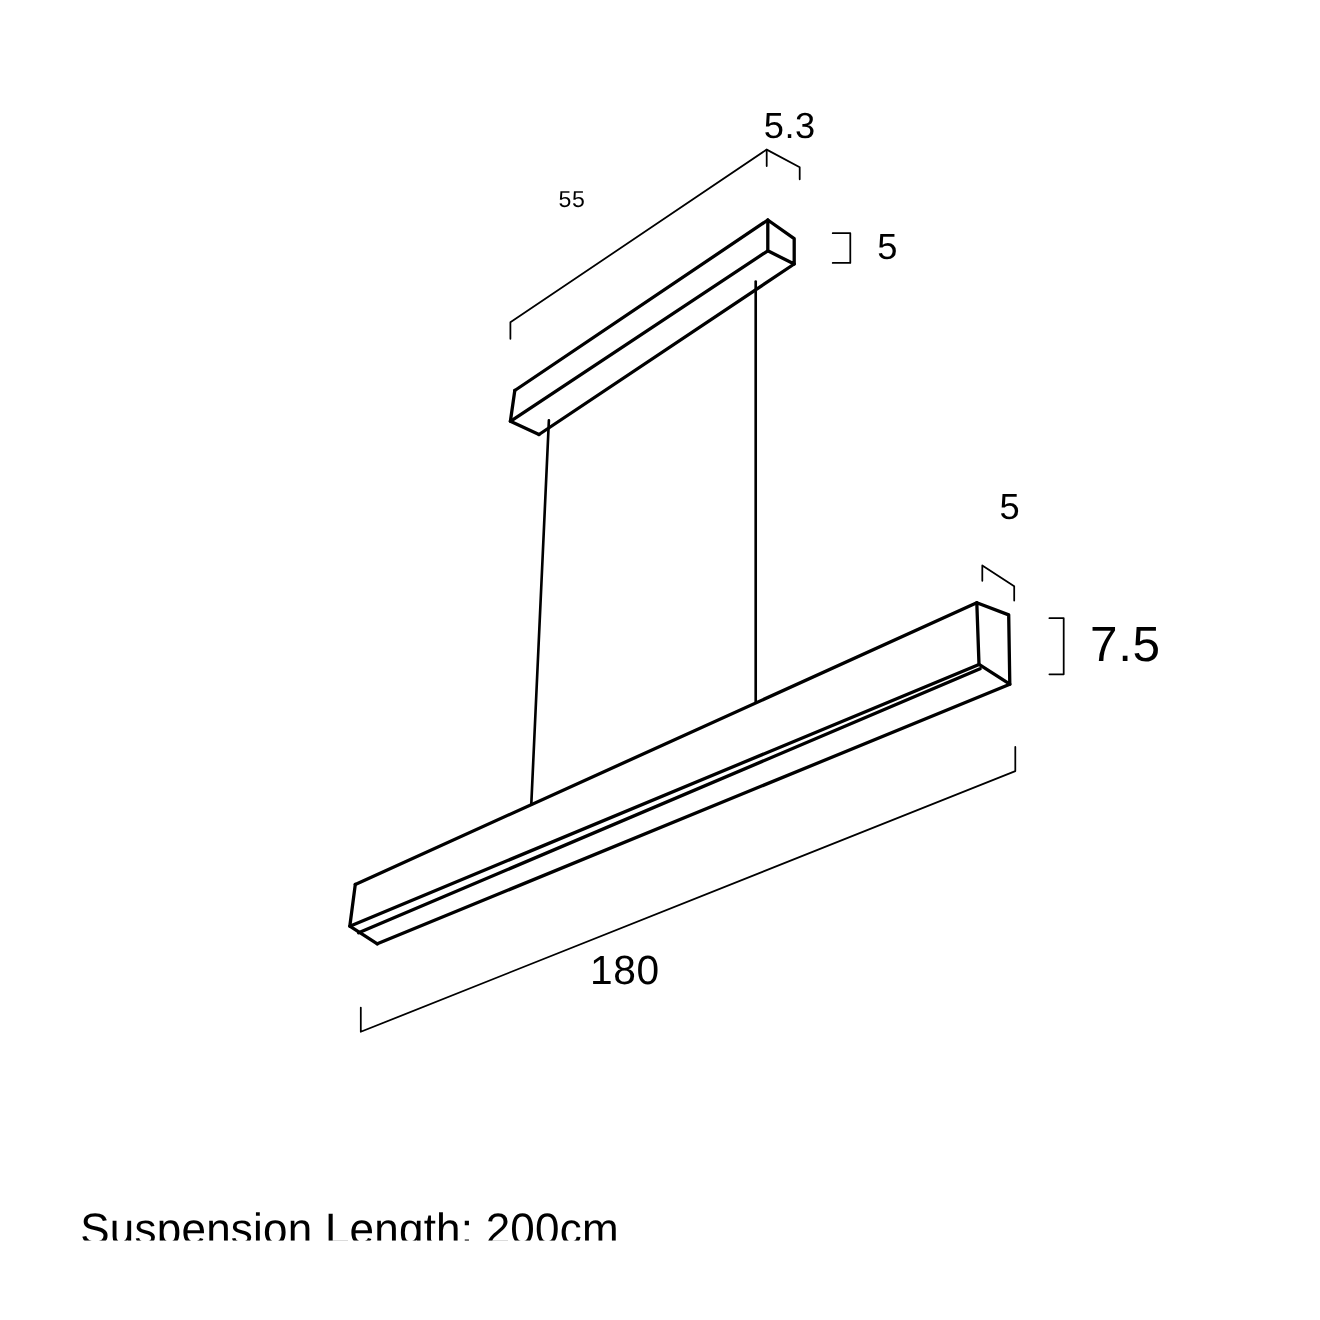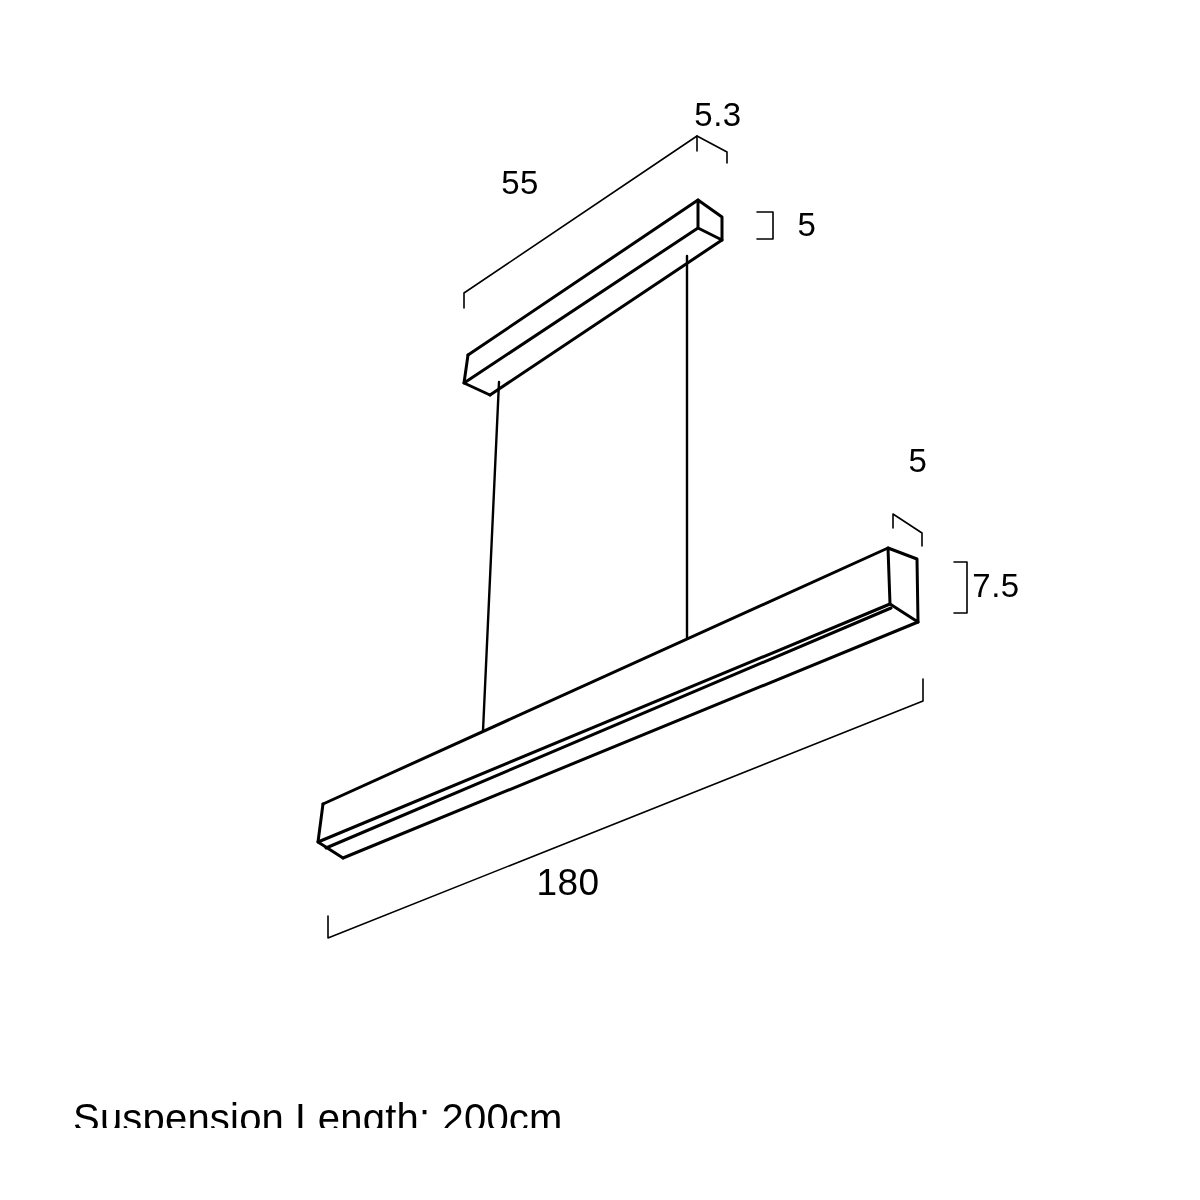--- a/index.html
+++ b/index.html
@@ -56,20 +56,20 @@
       <polyline points="687,256 687,638" fill="none" stroke="#000000" stroke-width="2.4" stroke-linecap="round" stroke-linejoin="round"></polyline>
       <polyline points="464,308 464,293 697,136 697,151" fill="none" stroke="#000000" stroke-width="1.6" stroke-linecap="round" stroke-linejoin="round"></polyline>
       <polyline points="697,136 727,152 727,163" fill="none" stroke="#000000" stroke-width="1.6" stroke-linecap="round" stroke-linejoin="round"></polyline>
       <polyline points="757,212 773,212 773,239 757,239" fill="none" stroke="#000000" stroke-width="1.6" stroke-linecap="round" stroke-linejoin="round"></polyline>
       <polyline points="893,528 893,514 922,533 922,546" fill="none" stroke="#000000" stroke-width="1.6" stroke-linecap="round" stroke-linejoin="round"></polyline>
       <polyline points="954,562 967,562 967,613 954,613" fill="none" stroke="#000000" stroke-width="1.6" stroke-linecap="round" stroke-linejoin="round"></polyline>
       <polyline points="328,916 328,938 923,701 923,679" fill="none" stroke="#000000" stroke-width="1.6" stroke-linecap="round" stroke-linejoin="round"></polyline>
     </svg>
 
   <div class="dim-label" style="left: 718px; top: 114px; font-size: 33px;">5.3</div>
-  <div class="dim-label" style="left: 520px; top: 182px; font-size: 33px; text-align: right;">55</div>
+  <div class="dim-label" style="left: 520px; top: 182px; font-size: 21px; text-align: right;">55</div>
   <div class="dim-label" style="left: 807px; top: 224px; font-size: 33px;">5</div>
   <div class="dim-label" style="left: 918px; top: 460px; font-size: 33px;">5</div>
-  <div class="dim-label" style="left: 996px; top: 585px; font-size: 33px;">7.5</div>
+  <div class="dim-label" style="left: 1023px; top: 585px; font-size: 45px;">7.5</div>
   <div class="dim-label" style="left: 568px; top: 882px; font-size: 37px;">180</div>
 
   <div class="caption" style="left: 73px; top: 1096px; font-size: 40px;">Suspension Length: 200cm</div>
 </div>
 
 </body></html>

